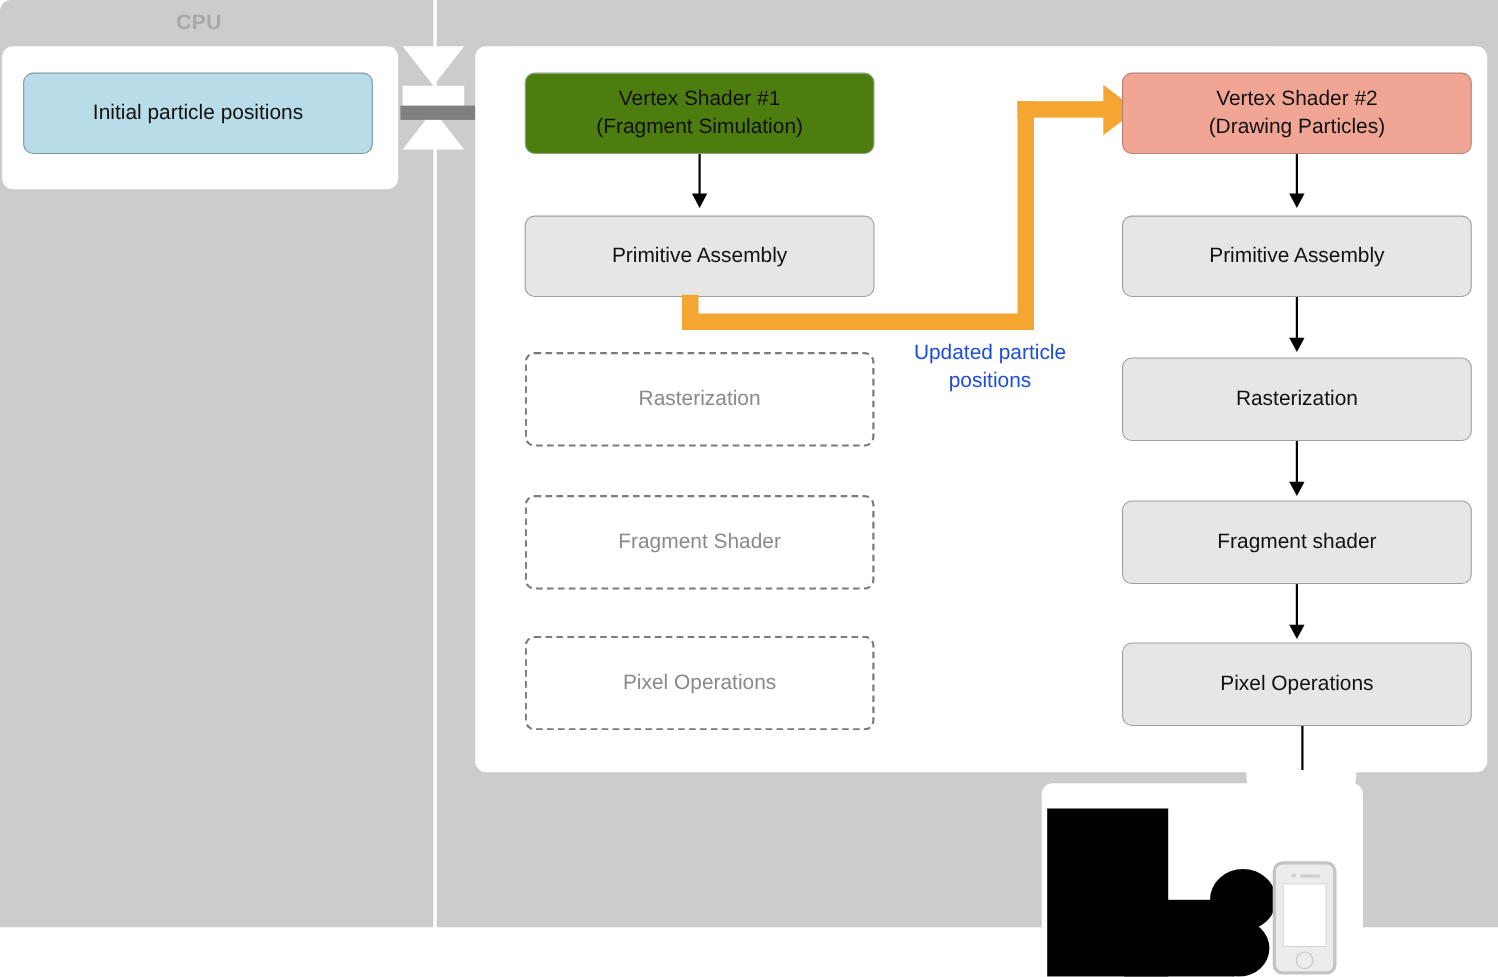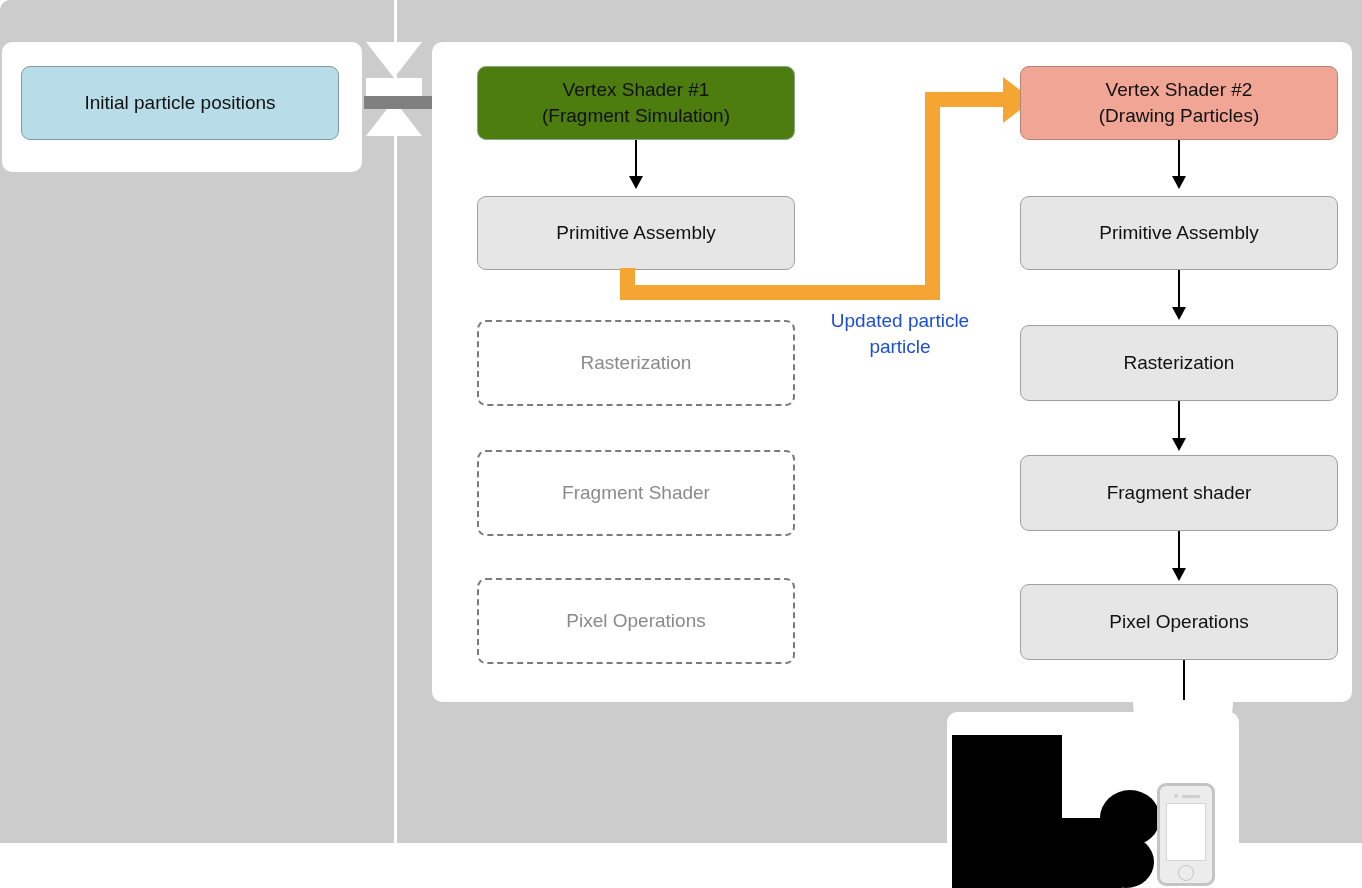--- a/index.html
+++ b/index.html
@@ -83,20 +83,21 @@
   .phone-cam{position:absolute;background:#cfcfcf;border-radius:50%;}
 </style>
 </head>
 <body>
 
 <div id="stage">
 
   <div class="grey-bg" style="left:0;top:0;width:394px;height:843px;border-top-left-radius:10px;"></div>
   <div class="grey-bg" style="left:397px;top:0;width:965px;height:843px;"></div>
 
+  <div class="section-title" style="left:0;top:8px;width:362px;">CPU</div>
 
   <div class="card" style="left:2px;top:42px;width:360px;height:130px;"></div>
 
   <div class="box blue" style="left:21px;top:66px;width:318px;height:74px;">
     <span>Initial particle positions</span>
   </div>
 
   <div class="notch down" style="left:366px;top:42px;"></div>
   <div class="notch up" style="left:366px;top:100px;"></div>
   <div style="position:absolute;left:366px;top:78px;width:56px;height:22px;background:#ffffff;"></div>
@@ -135,21 +136,21 @@
 
   <div class="orange" style="left:620px;top:285px;width:320px;height:15px;"></div>
 
   <div class="orange" style="left:925px;top:92px;width:15px;height:208px;"></div>
 
   <div class="orange" style="left:925px;top:92px;width:80px;height:15px;"></div>
   <div class="orange-head" style="left:1003px;top:77px;"></div>
 
   <div class="orange-label" style="left:805px;top:308px;width:190px;">
     <span>Updated particle</span><br>
-    <span>particle</span>
+    <span>positions</span>
   </div>
 
   <div class="box red" style="left:1020px;top:66px;width:318px;height:74px;flex-direction:column;">
     <span>Vertex Shader #2</span>
     <span>(Drawing Particles)</span>
   </div>
 
   <div class="arrow-v" style="left:1178px;top:140px;height:40px;"></div>
   <div class="arrow-head-d" style="left:1172px;top:176px;"></div>
 

